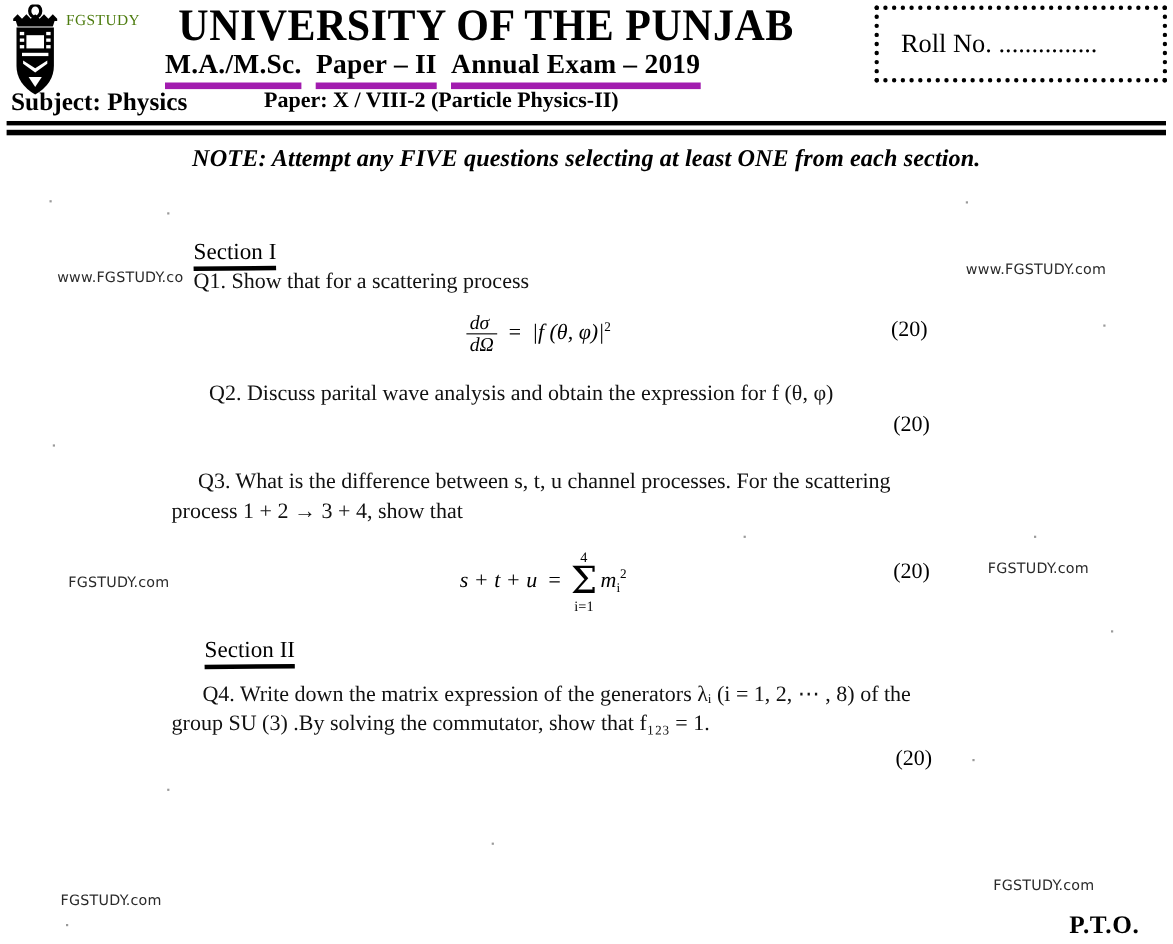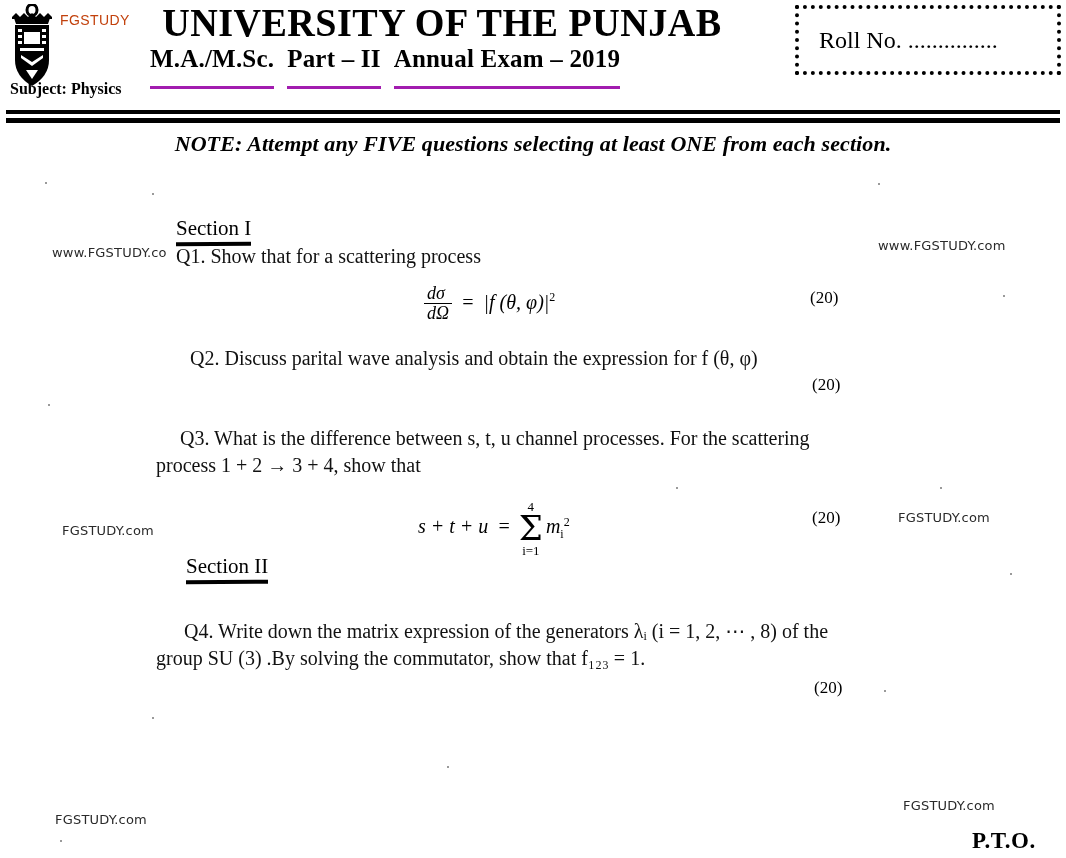--- a/index.html
+++ b/index.html
@@ -26,24 +26,24 @@
 
   #crest {
     position: absolute;
     left: 8px; top: 4px;
     width: 48px; height: 86px;
   }
 
   #wm-header {
     position: absolute;
     left: 60px; top: 12px;
-    font-family: Liberation Sans, sans-serif;
+    font-family: Liberation Serif, serif;
     font-size: 14px;
     letter-spacing: 0.4px;
-    color: #c2410c;
+    color: #4d7c0f;
   }
 
   #uni-title {
     position: absolute;
     left: 135px; top: 0px;
     width: 660px;
     text-align: center;
     font-family: "Liberation Serif", serif;
     font-weight: bold;
     font-size: 41px;
@@ -59,32 +59,32 @@
     left: 150px; top: 44px;
     width: 640px;
     font-family: "Liberation Serif", serif;
     font-weight: bold;
     font-size: 25px;
     line-height: 30px;
     white-space: nowrap;
     letter-spacing: 0.2px;
   }
   #exam-line .uline {
-    border-bottom: 3px solid #a21caf;
-    padding-bottom: 12px;
+    border-bottom: 6px solid #a21caf;
+    padding-bottom: 1px;
     display: inline-block;
   }
   #exam-line .sp { display: inline-block; width: 13px; }
 
   #subject-line {
     position: absolute;
     left: 10px; top: 80px;
     font-family: "Liberation Serif", serif;
     font-weight: bold;
-    font-size: 16px;
+    font-size: 23px;
     white-space: nowrap;
   }
   #paper-line {
     position: absolute;
     left: 240px; top: 80px;
     font-family: "Liberation Serif", serif;
     font-weight: bold;
     font-size: 20px;
     white-space: nowrap;
   }
@@ -148,38 +148,38 @@
   }
   .section-head .ul {
     display: block;
     height: 4px;
     background: #000;
     margin-top: 1px;
     width: 100%;
     transform: rotate(-0.5deg);
   }
   #section-1 { left: 176px; top: 216px; }
-  #section-2 { left: 186px; top: 554px; }
+  #section-2 { left: 186px; top: 578px; }
 
   .qtext {
     position: absolute;
     font-family: "Liberation Serif", serif;
     font-size: 20px;
     line-height: 27px;
     color: #111;
   }
   #q1-text { left: 176px; top: 243px; white-space: nowrap; }
   #q2-text { left: 190px; top: 345px; white-space: nowrap; }
   #q3-text { left: 156px; top: 425px; width: 706px; text-indent: 24px; }
   #q4-text { left: 156px; top: 618px; width: 712px; text-indent: 28px; }
 
   .marks {
     position: absolute;
     font-family: "Liberation Serif", serif;
-    font-size: 17px;
+    font-size: 20px;
   }
   #marks-q1 { left: 810px; top: 288px; }
   #marks-q2 { left: 812px; top: 375px; }
   #marks-q3 { left: 812px; top: 508px; }
   #marks-q4 { left: 814px; top: 678px; }
 
   
   .formula {
     position: absolute;
     font-family: "Liberation Serif", serif;
@@ -262,24 +262,25 @@
     <rect x="12" y="44" width="24" height="3" fill="#fff"></rect>
     <path d="M13 51 L24 58 L35 51 L35 54 L24 62 L13 54 Z" fill="#fff"></path>
     <path d="M18 66 L30 66 L24 75 Z" fill="#fff"></path>
   </svg>
 
   <div id="wm-header">FGSTUDY</div>
 
   <div id="uni-title">UNIVERSITY OF THE PUNJAB</div>
 
   <div id="exam-line">
-    <span class="uline">M.A./M.Sc.</span><span class="sp"></span><span class="uline">Part – II</span><span class="sp"></span><span class="uline">Annual Exam – 2019</span>
+    <span class="uline">M.A./M.Sc.</span><span class="sp"></span><span class="uline">Paper – II</span><span class="sp"></span><span class="uline">Annual Exam – 2019</span>
   </div>
 
   <div id="subject-line">Subject: Physics</div>
+  <div id="paper-line">Paper: X / VIII-2  (Particle Physics-II)</div>
 
   <div id="rollno-box">
     <div id="rollno-text">Roll No. ...............</div>
   </div>
 
 
   <div class="rule" id="rule-1"></div>
   <div class="rule" id="rule-2"></div>
 </div>
 

